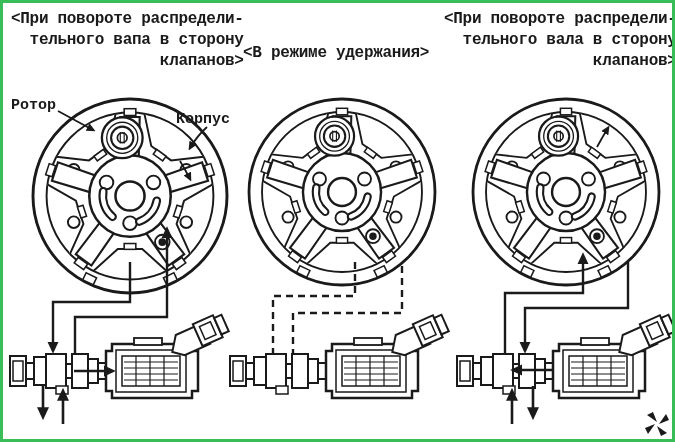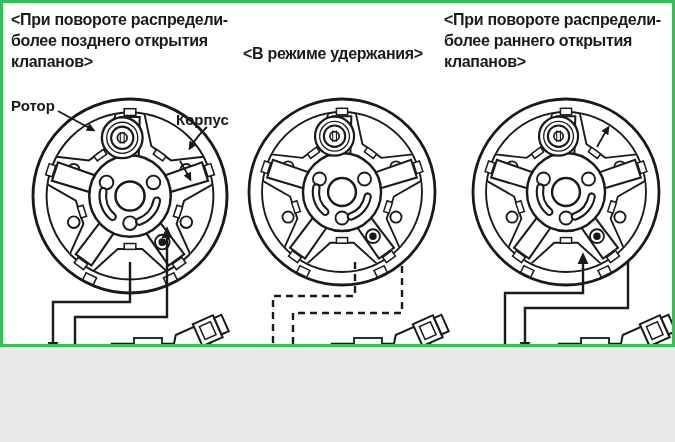--- a/index.html
+++ b/index.html
@@ -1,21 +1,22 @@
 <!DOCTYPE html>
 <html style="--border: #38bd58; --ink: #1a1a1a; --paper: #ffffff;"><head>
 <meta charset="utf-8">
 <style>
   html,body{margin:0;padding:0;background:#e8e8e8;}
   .frame{
-    position:relative;width:675px;height:347px;box-sizing:border-box;
+    position:relative;width:675px;height:442px;box-sizing:border-box;
     border:3px solid var(--border,#38bd58);
     background:var(--paper,#ffffff);
-    font-family:Liberation Sans, sans-serif;color:var(--ink,#1a1a1a);
+    font-family:Liberation Mono, monospace;color:var(--ink,#1a1a1a);
     overflow:hidden;
+    text-align:right;
   }
   svg.canvas{position:absolute;left:0;top:0;}
   .cap{position:absolute;font-weight:700;font-size:16px;line-height:21px;
        letter-spacing:-0.3px;white-space:nowrap;}
   .lbl{position:absolute;font-weight:700;font-size:15px;white-space:nowrap;}
   .s{fill:none;stroke:var(--ink,#1a1a1a);}
   .sw{fill:var(--paper,#ffffff);stroke:var(--ink,#1a1a1a);}
   .wash{fill:none;stroke:var(--paper,#ffffff);}
   .ink{fill:var(--ink,#1a1a1a);stroke:none;}
   .dash{stroke-dasharray:7 5;}
@@ -155,27 +156,27 @@
     <g transform="translate(654,421)">
       <path class="ink" d="M0,-2 L-10,-9 L-4,-12 Z"></path>
       <path class="ink" d="M0,2 L10,9 L4,12 Z"></path>
       <path class="ink" d="M-2,0 L-9,10 L-12,4 Z"></path>
       <path class="ink" d="M2,0 L9,-10 L12,-4 Z"></path>
     </g>
   </svg>
 
   <div class="cap" style="left:8px;top:6px">
     <div>&lt;При повороте распредели-</div>
-    <div>более позднего открытия</div>
+    <div>тельного вапа в сторону</div>
     <div>клапанов&gt;</div>
   </div>
 
   <div class="cap" style="left:240px;top:40px">&lt;В режиме удержания&gt;</div>
 
   <div class="cap" style="left:441px;top:6px">
     <div>&lt;При повороте распредели-</div>
-    <div>более раннего открытия</div>
+    <div>тельного вала в сторону</div>
     <div>клапанов&gt;</div>
   </div>
 
   <div class="lbl" style="left:8px;top:94px">Ротор</div>
   <div class="lbl" style="left:173px;top:108px">Корпус</div>
 </div>
 
 </body></html>

